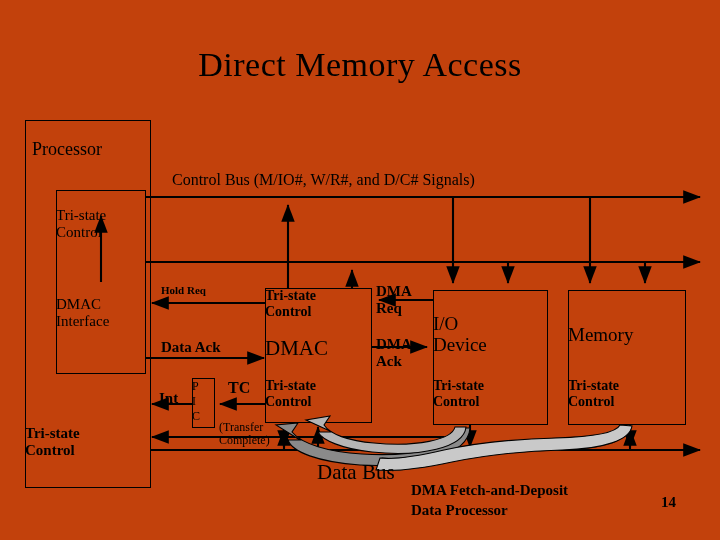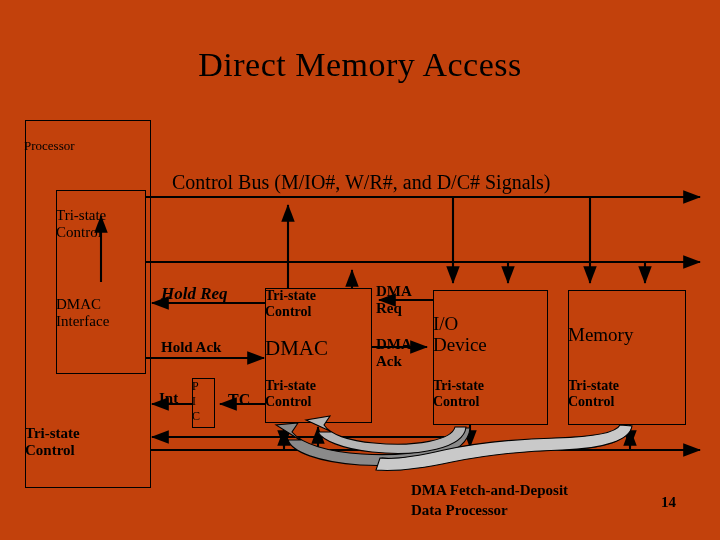--- a/index.html
+++ b/index.html
@@ -143,25 +143,26 @@
                C420,468 396,472 378,470 L382,458
                C400,460 424,456 450,450 C484,443 524,439 562,438
                C594,437 618,434 620,428 Z" fill="#c9c9c9"></path>
       <path d="M620,425 C616,433 590,437 556,438 C514,439 476,443 444,450
                C418,456 396,460 380,458 L376,470
                C398,472 424,468 452,462 C486,455 524,451 562,450
                C604,449 630,440 632,426 Z" fill="#c9c9c9"></path>
     </g>
   </svg>
 
-  <div class="lbl" style="left:172px; top:171px; font-size:20px;">Control Bus (M/IO#, W/R#, and D/C# Signals)</div>
-
-
-
-  <div class="lbl" style="left:24px; top:139px; font-size:13px;">Processor</div>
+  <div class="lbl" style="left:172px; top:171px; font-size:16px;">Control Bus (M/IO#, W/R#, and D/C# Signals)</div>
+
+
+  <div class="lbl" style="left:317px; top:461px; font-size:21px;">Data Bus</div>
+
+  <div class="lbl" style="left:32px; top:139px; font-size:18px;">Processor</div>
 
   <div class="lbl ctr" style="left:56px; top:207px; width:90px; font-size:15px;">Tri-state
 Control</div>
 
   <div class="lbl ctr" style="left:56px; top:296px; width:90px; font-size:15px;">DMAC
 Interface</div>
 
   <div class="lbl ctr" style="left:25px; top:425px; width:126px; font-size:15px; font-weight:bold;">Tri-state
 Control</div>
 
@@ -181,33 +182,35 @@
 
   <div class="lbl ctr" style="left:568px; top:324px; width:114px; font-size:19px;">Memory</div>
 
   <div class="lbl ctr bold" style="left:568px; top:378px; width:118px; font-size:14px;">Tri-state
 Control</div>
 
   <div class="lbl ctr" style="left:192px; top:379px; width:23px; font-size:12px; line-height:1.25;">P
 I
 C</div>
 
-  <div class="lbl bold" style="left:161px; top:284px; font-size:17px;font-style:italic;">Hold Req</div>
-
-  <div class="lbl bold" style="left:161px; top:339px; font-size:15px;">Hold Ack</div>
+  <div class="lbl bold" style="left:161px; top:284px; font-size:11px;">Hold Req</div>
+
+  <div class="lbl bold" style="left:161px; top:339px; font-size:15px;">Data Ack</div>
 
   <div class="lbl ctr bold" style="left:376px; top:283px; width:56px; font-size:15px;">DMA
 Req</div>
 
   <div class="lbl ctr bold" style="left:376px; top:336px; width:56px; font-size:15px;">DMA
 Ack</div>
 
   <div class="lbl bold" style="left:159px; top:390px; font-size:15px;">Int</div>
 
-  <div class="lbl bold" style="left:228px; top:391px; font-size:16px;">TC</div>
-
+  <div class="lbl bold" style="left:228px; top:379px; font-size:16px;">TC</div>
+
+  <div class="lbl ctr" style="left:219px; top:421px; width:84px; font-size:12px;">(Transfer
+Complete)</div>
 
   <div class="lbl bold" style="left:411px; top:480px; font-size:15px; line-height:1.35;">DMA Fetch-and-Deposit
 Data Processor</div>
 
   <div class="pagenum" style="left:661px; top:494px;font-weight:bold;">14</div>
 
 </div>
 
 </body></html>

